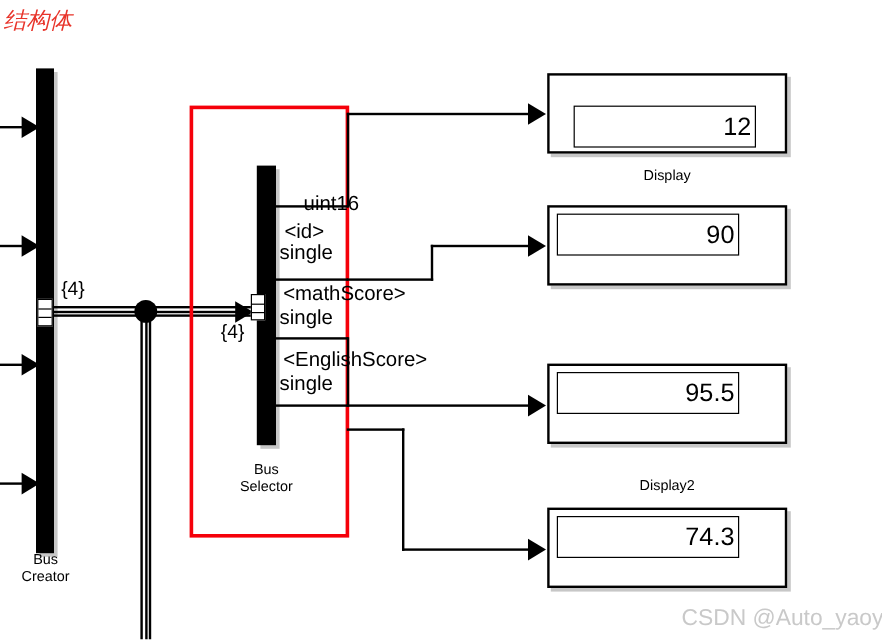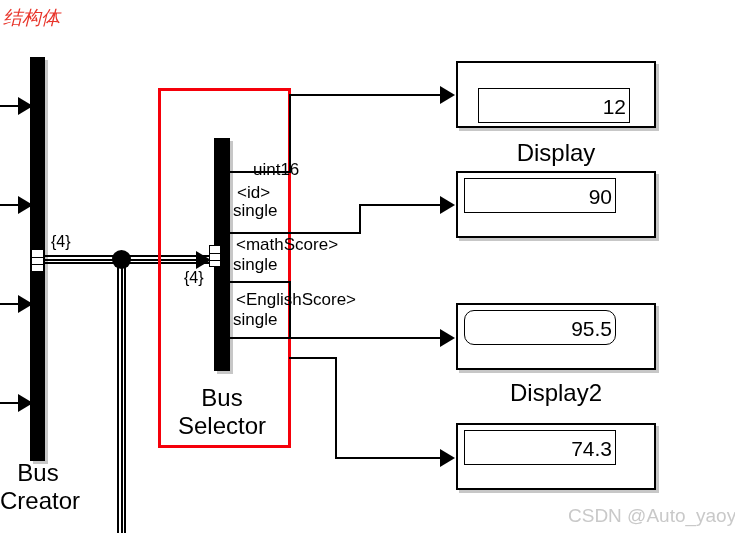--- a/index.html
+++ b/index.html
@@ -141,21 +141,21 @@
     transform: translateY(-50%);
     font-size: 21px;
     color: #000000;
     font-family: "Liberation Sans", sans-serif;
     line-height: 1;
   }
 
   
   .block-label {
     position: absolute;
-    font-size: 24px;
+    font-size: 12px;
     color: #000000;
     text-align: center;
     line-height: 1.18;
     white-space: pre;
   }
   .port-label {
     position: absolute;
     font-size: 17px;
     color: #000000;
     white-space: nowrap;
@@ -268,25 +268,25 @@
   </div>
   <div class="block-label" style="left:456px; top:139px; width:200px;">Display</div>
 
   <div class="display-block" style="left:456px; top:171px; width:200px; height:67px;">
     <div class="display-value-box" style="left:6px; top:5px; width:152px; height:35px;">
       <span class="display-value">90</span>
     </div>
   </div>
 
   <div class="display-block" style="left:456px; top:303px; width:200px; height:67px;">
-    <div class="display-value-box" style="left:6px; top:5px; width:152px; height:35px;border-radius:10px;">
+    <div class="display-value-box" style="left:6px; top:5px; width:152px; height:35px;">
       <span class="display-value">95.5</span>
     </div>
   </div>
-  <div class="block-label" style="left:456px; top:379px; width:200px;">Display2</div>
+  <div class="block-label" style="left:456px; top:397px; width:200px;">Display2</div>
 
   <div class="display-block" style="left:456px; top:423px; width:200px; height:67px;">
     <div class="display-value-box" style="left:6px; top:5px; width:152px; height:35px;">
       <span class="display-value">74.3</span>
     </div>
   </div>
 
   <div class="watermark" style="left:568px; top:506px;">CSDN @Auto_yaoyao</div>
 
 </div>

